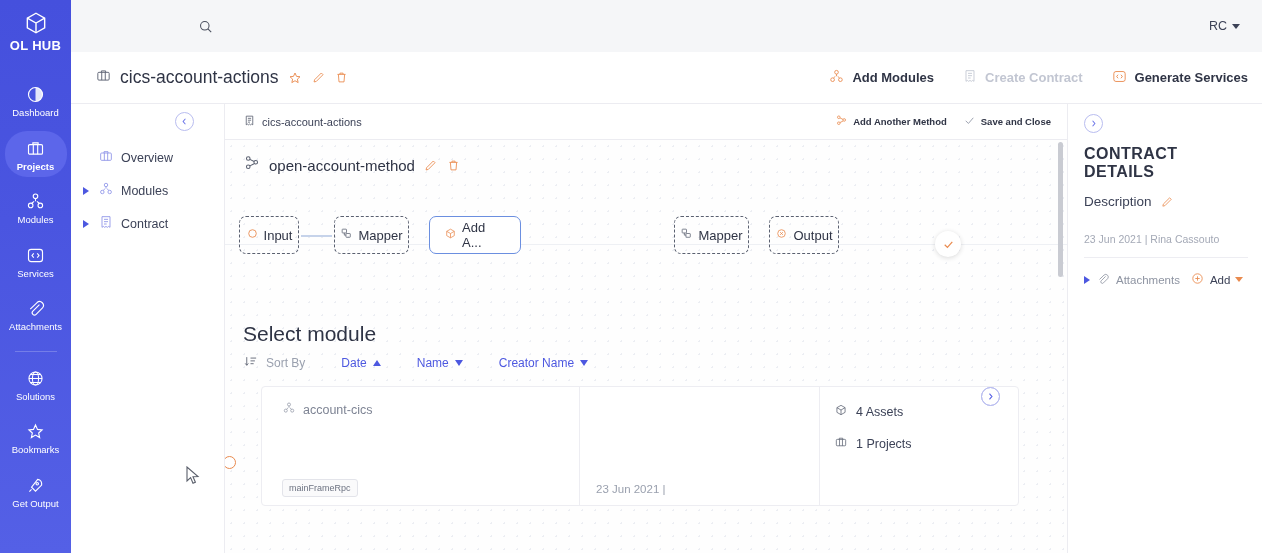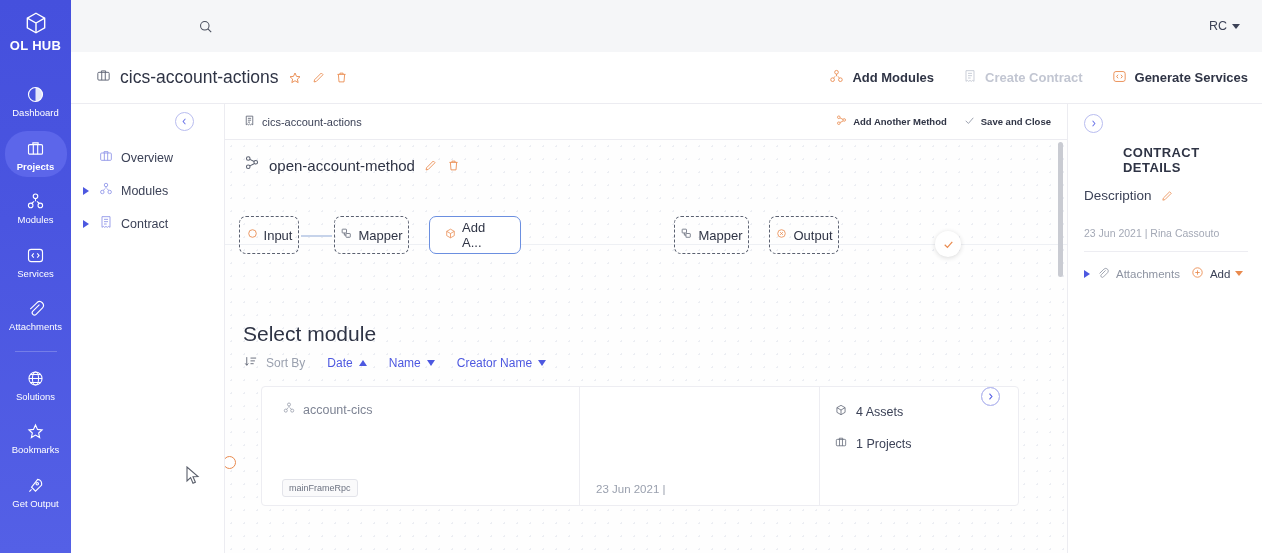--- a/index.html
+++ b/index.html
@@ -107,21 +107,21 @@
   .flow-line { position: absolute; left: 0; right: 0; top: 46px; height: 1px; background: #eef0f4; }
   .check-badge {
     position: absolute; width: 26px; height: 26px; border-radius: 50%; background: #fff;
     box-shadow: 0 1px 5px rgba(0,0,0,.14); display: flex; align-items: center; justify-content: center;
     cursor: pointer;
   }
 
   .select-title { font-size: 21px; color: #2f3445; padding: 16px 0 0 18px; }
   .sortrow { display: flex; align-items: center; gap: 0; padding: 8px 0 0 18px; font-size: 12px; }
   .sort-lbl { color: #9aa0ae; margin-left: 8px; }
-  .sort-opt { color: #4d58e0; display: flex; align-items: center; gap: 6px; margin-left: 22px; cursor: pointer; }
+  .sort-opt { color: #4d58e0; display: flex; align-items: center; gap: 6px; margin-left: 36px; cursor: pointer; }
   .tri-up { width: 0; height: 0; border-left: 4.5px solid transparent; border-right: 4.5px solid transparent;
             border-bottom: 6px solid #4d58e0; }
   .tri-dn { width: 0; height: 0; border-left: 4.5px solid transparent; border-right: 4.5px solid transparent;
             border-top: 6px solid #4d58e0; }
 
   .card-wrap { padding: 14px 0 0 18px; position: relative; }
   .radio-o { position: absolute; left: 253px; top: 78px; width: 13px; height: 13px; border: 1.4px solid #e98a4e;
              border-radius: 50%; background: #fff; cursor: pointer; }
   .mcard {
     margin-left: 18px; width: 758px; height: 120px; background: #fff; border: 1px solid #ededf2;
@@ -140,21 +140,21 @@
              border: 1px solid #b9bdf0; display: flex; align-items: center; justify-content: center; cursor: pointer; }
 
   .vscroll { position: absolute; right: 4px; top: 2px; width: 5px; height: 135px; background: #c9cbd2; border-radius: 3px; cursor: pointer; }
 
   .details {
     width: 195px; flex: 0 0 195px; background: #fff; border-left: 1px solid #ececf1;
     padding: 10px 14px 0 16px;
   }
   .det-expand { width: 19px; height: 19px; border-radius: 50%; border: 1px solid #b9bdf0;
                 display: flex; align-items: center; justify-content: center; cursor: pointer; margin-bottom: 12px; }
-  .det-title { font-size: 13px; font-weight: 700; letter-spacing: .45px; color: #2f3445; margin-bottom: 13px; margin-left: 39px; }
+  .det-title { font-size: 16px; font-weight: 700; letter-spacing: .45px; color: #2f3445; margin-bottom: 13px; }
   .det-desc { display: flex; align-items: center; gap: 8px; font-size: 13.5px; color: #3c4257; margin-bottom: 24px; }
   .det-meta { font-size: 10.5px; color: #a4a9b6; padding-bottom: 12px; border-bottom: 1px solid #ededf2; }
   .det-att { display: flex; align-items: center; gap: 6px; padding-top: 13px; font-size: 11.5px; color: #8e94a2; }
   .det-add { display: flex; align-items: center; gap: 5px; font-size: 11.5px; color: #3c4257; cursor: pointer; margin-left: 4px; }
   .caret-o { width: 0; height: 0; border-left: 4px solid transparent; border-right: 4px solid transparent;
              border-top: 5px solid #e98a4e; }
 
   .cursor { position: absolute; left: 186px; top: 466px; pointer-events: none; }
 </style>
 </head>

